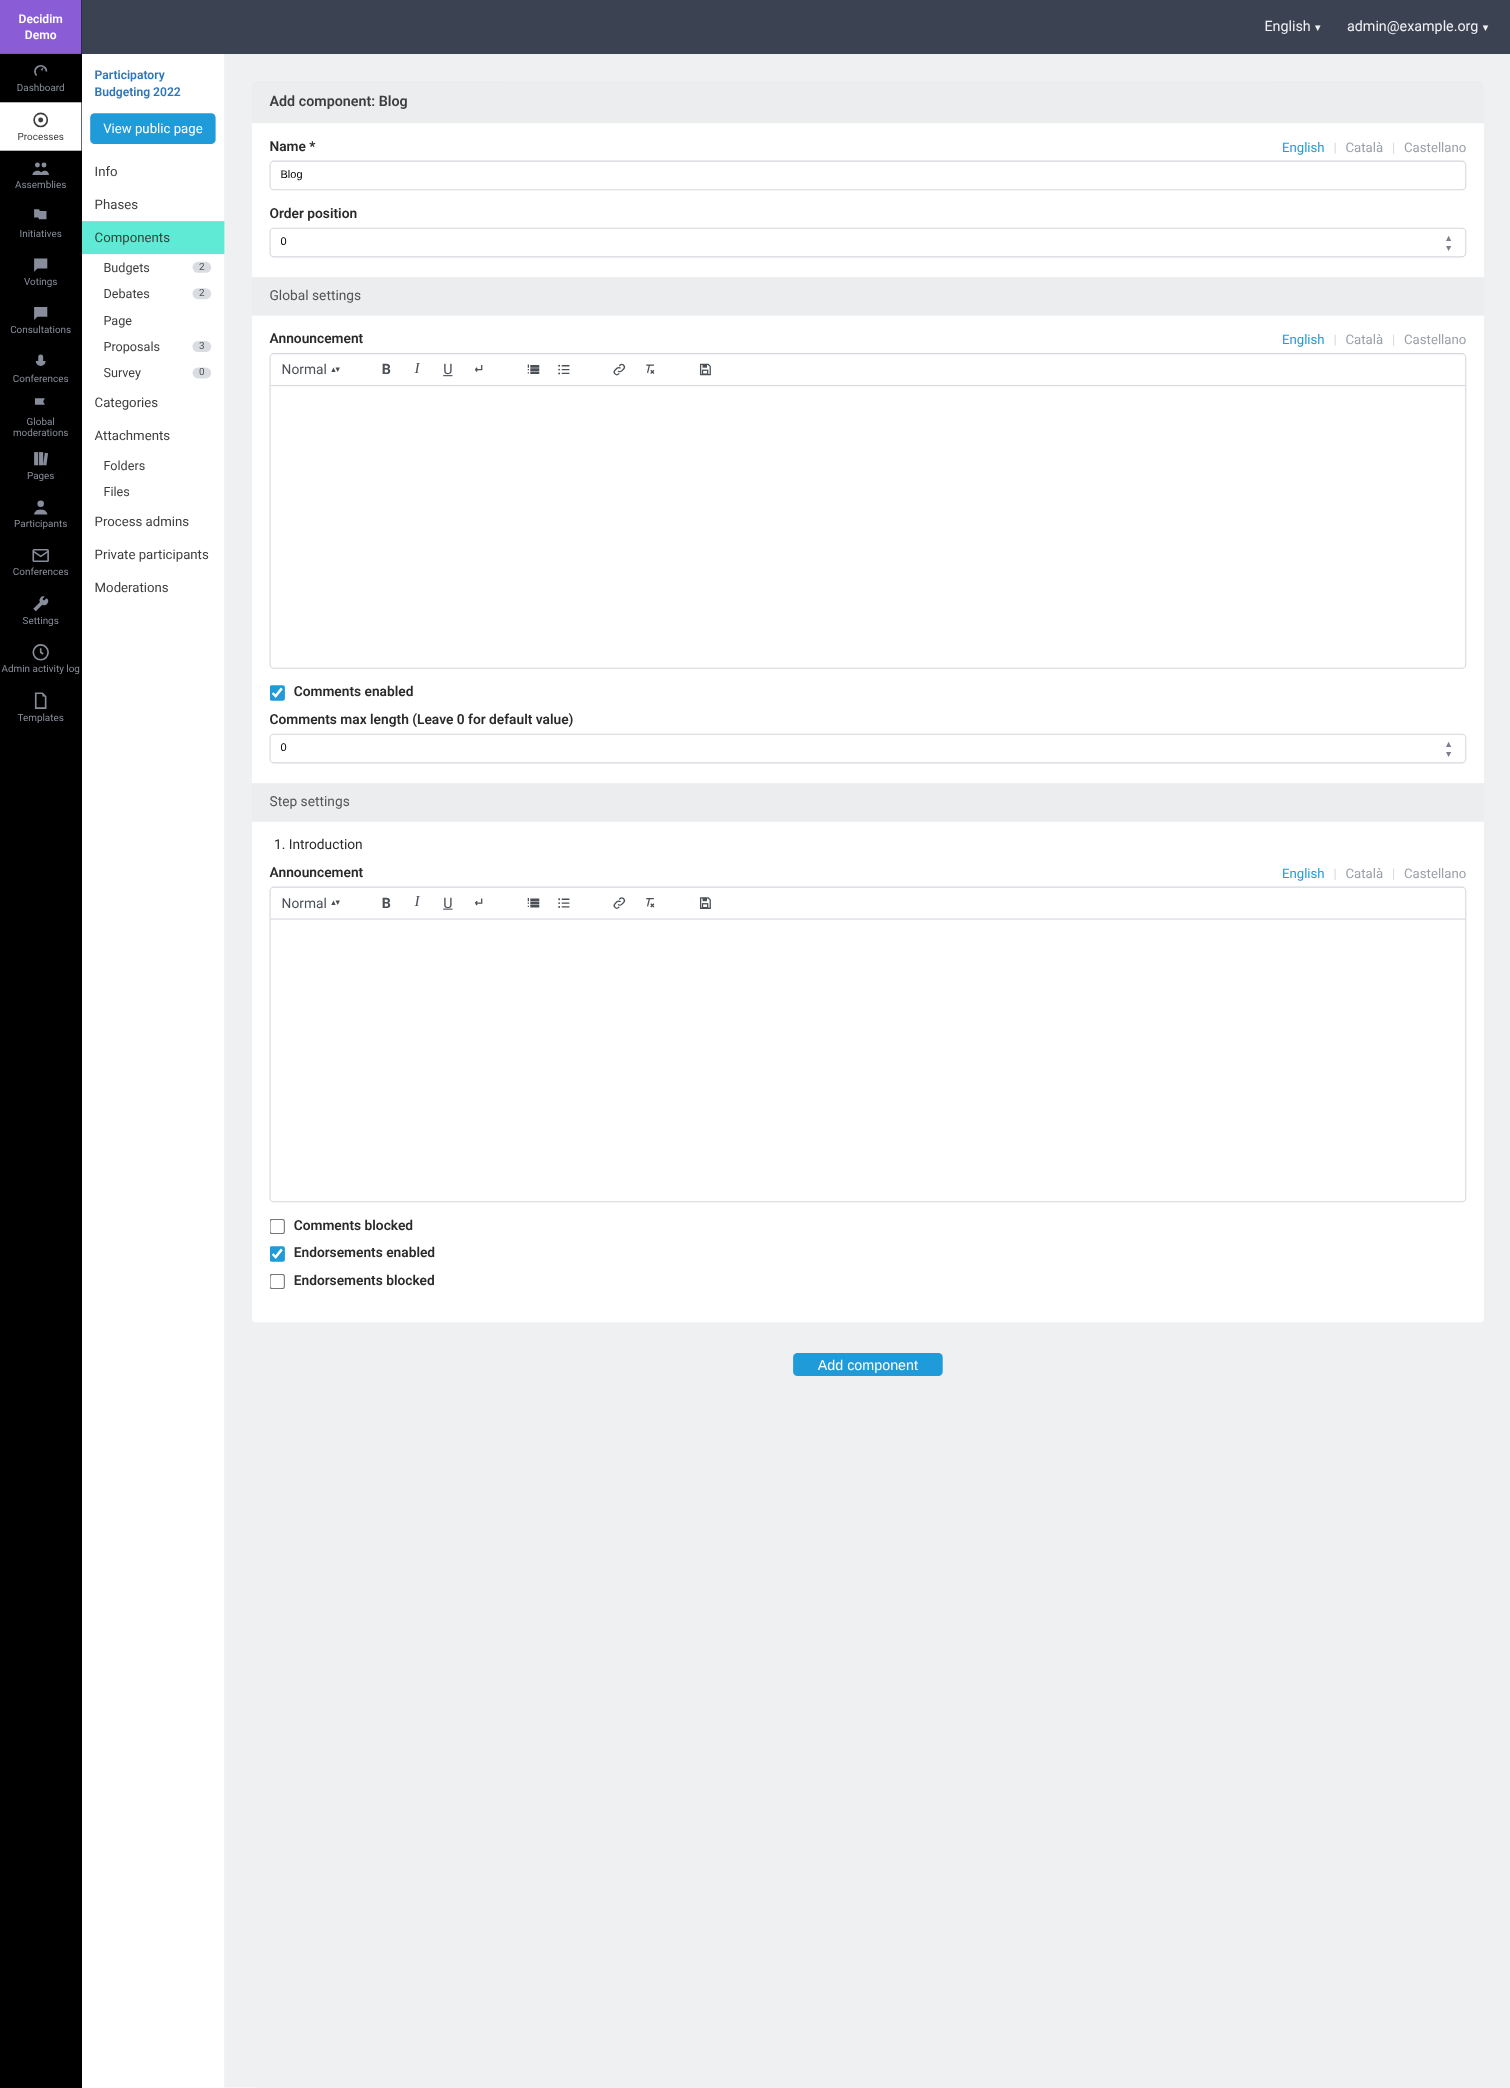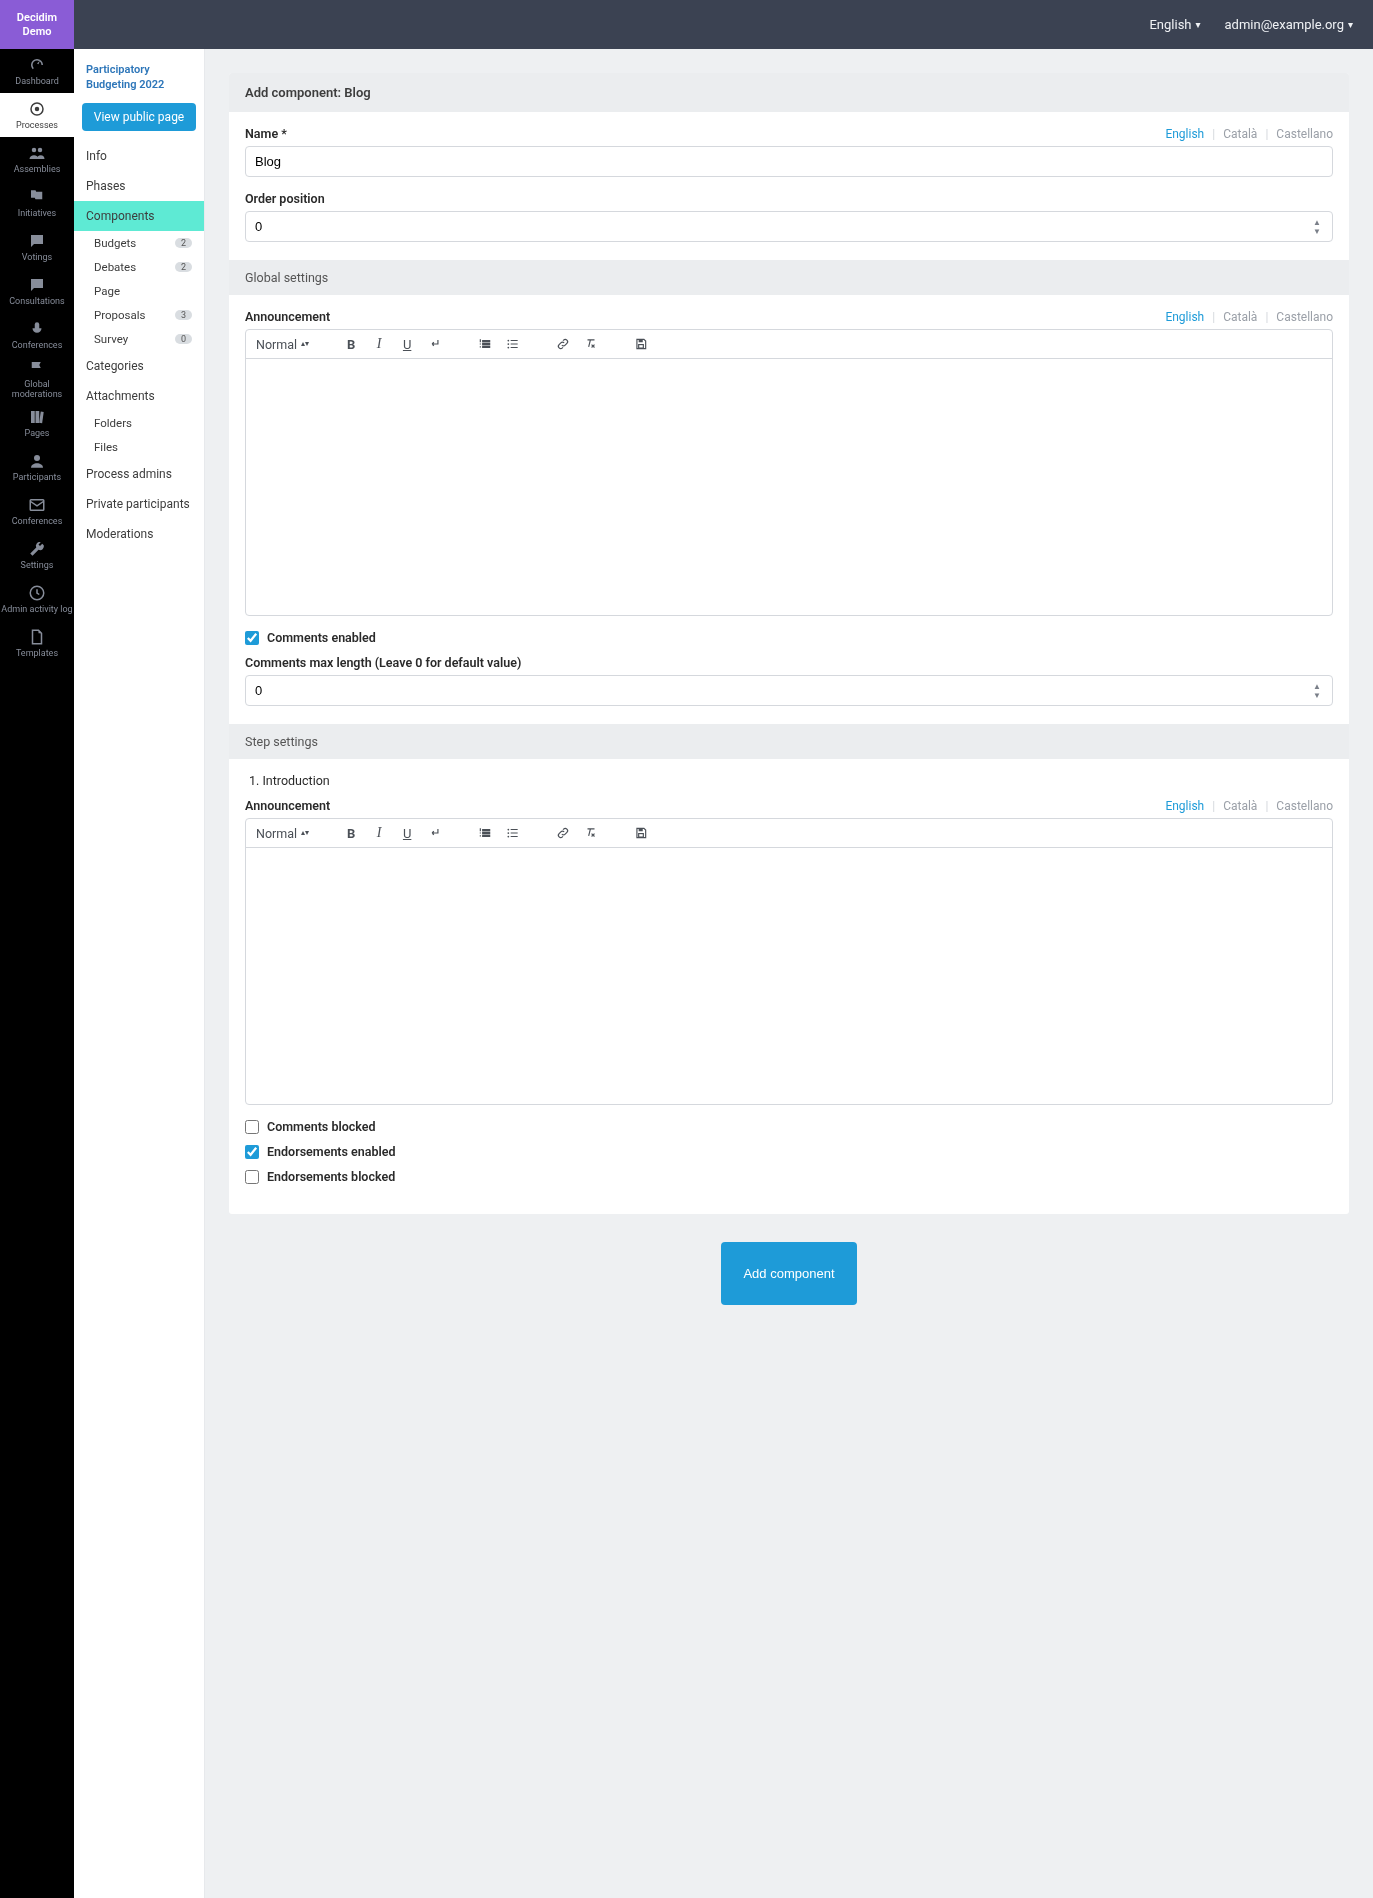--- a/index.html
+++ b/index.html
@@ -26,39 +26,39 @@
 .card-header { background: #ebedef; padding: 12px 16px; font-size: 13px; font-weight: 600; border-radius: 3px 3px 0 0; }
 .card-body { padding: 14px 16px 20px 16px; }
 .card-section { background: #ebedef; padding: 10px 16px; font-size: 12.5px; color: #555; margin: 18px -16px 14px -16px; }
 .row-field { margin-bottom: 14px; }
 .label-row { display: flex; justify-content: space-between; align-items: flex-end; margin-bottom: 5px; }
 label { font-size: 12.5px; font-weight: 600; color: #2a2a2a; }
 .tabs { font-size: 12px; user-select: none; }
 .tabs span { margin-left: 8px; color: #9ba0a8; cursor: pointer; }
 .tabs span.active { color: #1e9bd8; }
 .tabs span + span::before { content: "|"; color: #d5d8dd; margin-right: 8px; }
-input[type=text], input[type=number] { width: 100%; padding: 7px 9px; border: 1px solid #d5d8dd; border-radius: 4px; font-size: 13px; }
+input[type=text], input[type=number] { width: 100%; padding: 7px 9px; border: 1px solid #d5d8dd; border-radius: 4px; font-size: 10px; }
 .num-wrap { position: relative; }
 .num-wrap .spin { position: absolute; right: 4px; top: 3px; bottom: 3px; width: 16px; display: flex; flex-direction: column; justify-content: center; color: #7a7f89; font-size: 8px; pointer-events: none; }
 .editor { border: 1px solid #d5d8dd; border-radius: 4px; }
 .toolbar { display: flex; align-items: center; padding: 6px 10px; border-bottom: 1px solid #d5d8dd; gap: 12px; color: #4b5057; }
 .toolbar .sel { border: none; background: transparent; font-size: 12.5px; display: flex; align-items: center; gap: 4px; }
 .toolbar .sel::after { content: "▴▾"; font-size: 8px; line-height: 0.6; display: inline-grid; }
 .toolbar .tb { width: 16px; height: 16px; display: flex; align-items: center; justify-content: center; cursor: pointer; }
 .toolbar .tb svg { width: 14px; height: 14px; fill: currentColor; }
 .toolbar .tb-bold { font-weight: 700; font-size: 13px; }
 .toolbar .tb-italic { font-style: italic; font-family: Georgia, serif; font-size: 14px; }
 .toolbar .tb-under { text-decoration: underline; font-size: 13px; }
 .editor-body { height: 256px; padding: 12px; font-size: 14px; }
 .ck-row { display: flex; align-items: center; gap: 8px; margin: 10px 0; }
 .ck-row input[type=checkbox] { width: 14px; height: 14px; accent-color: #1e9bd8; }
 .ck-row label { font-size: 12.5px; font-weight: 600; }
 .step-title { font-size: 12.5px; color: #2a2a2a; margin: 4px 0 10px 4px; }
 .submit-row { text-align: center; margin-top: 28px; }
-.submit-btn { background: #1e9bd8; color: #fff; border: none; border-radius: 4px; padding: 24px 22px; font-size: 13px; cursor: pointer; }
+.submit-btn { background: #1e9bd8; color: #fff; border: none; border-radius: 4px; padding: 3px 22px; font-size: 13px; cursor: pointer; }
 </style>
 </head>
 <body>
 
 <nav class="main-nav">
   <div class="logo">Decidim Demo</div>
   <div id="main-nav-items">
       <div class="nav-item">
         <svg viewBox="0 0 24 24">
           <path d="M12 4a8 8 0 00-8 8 8 8 0 002.3 5.6l1.4-1.4A6 6 0 1118 12h2a8 8 0 00-8-8zm0 6l4-4-2 5-2-1z"></path>

